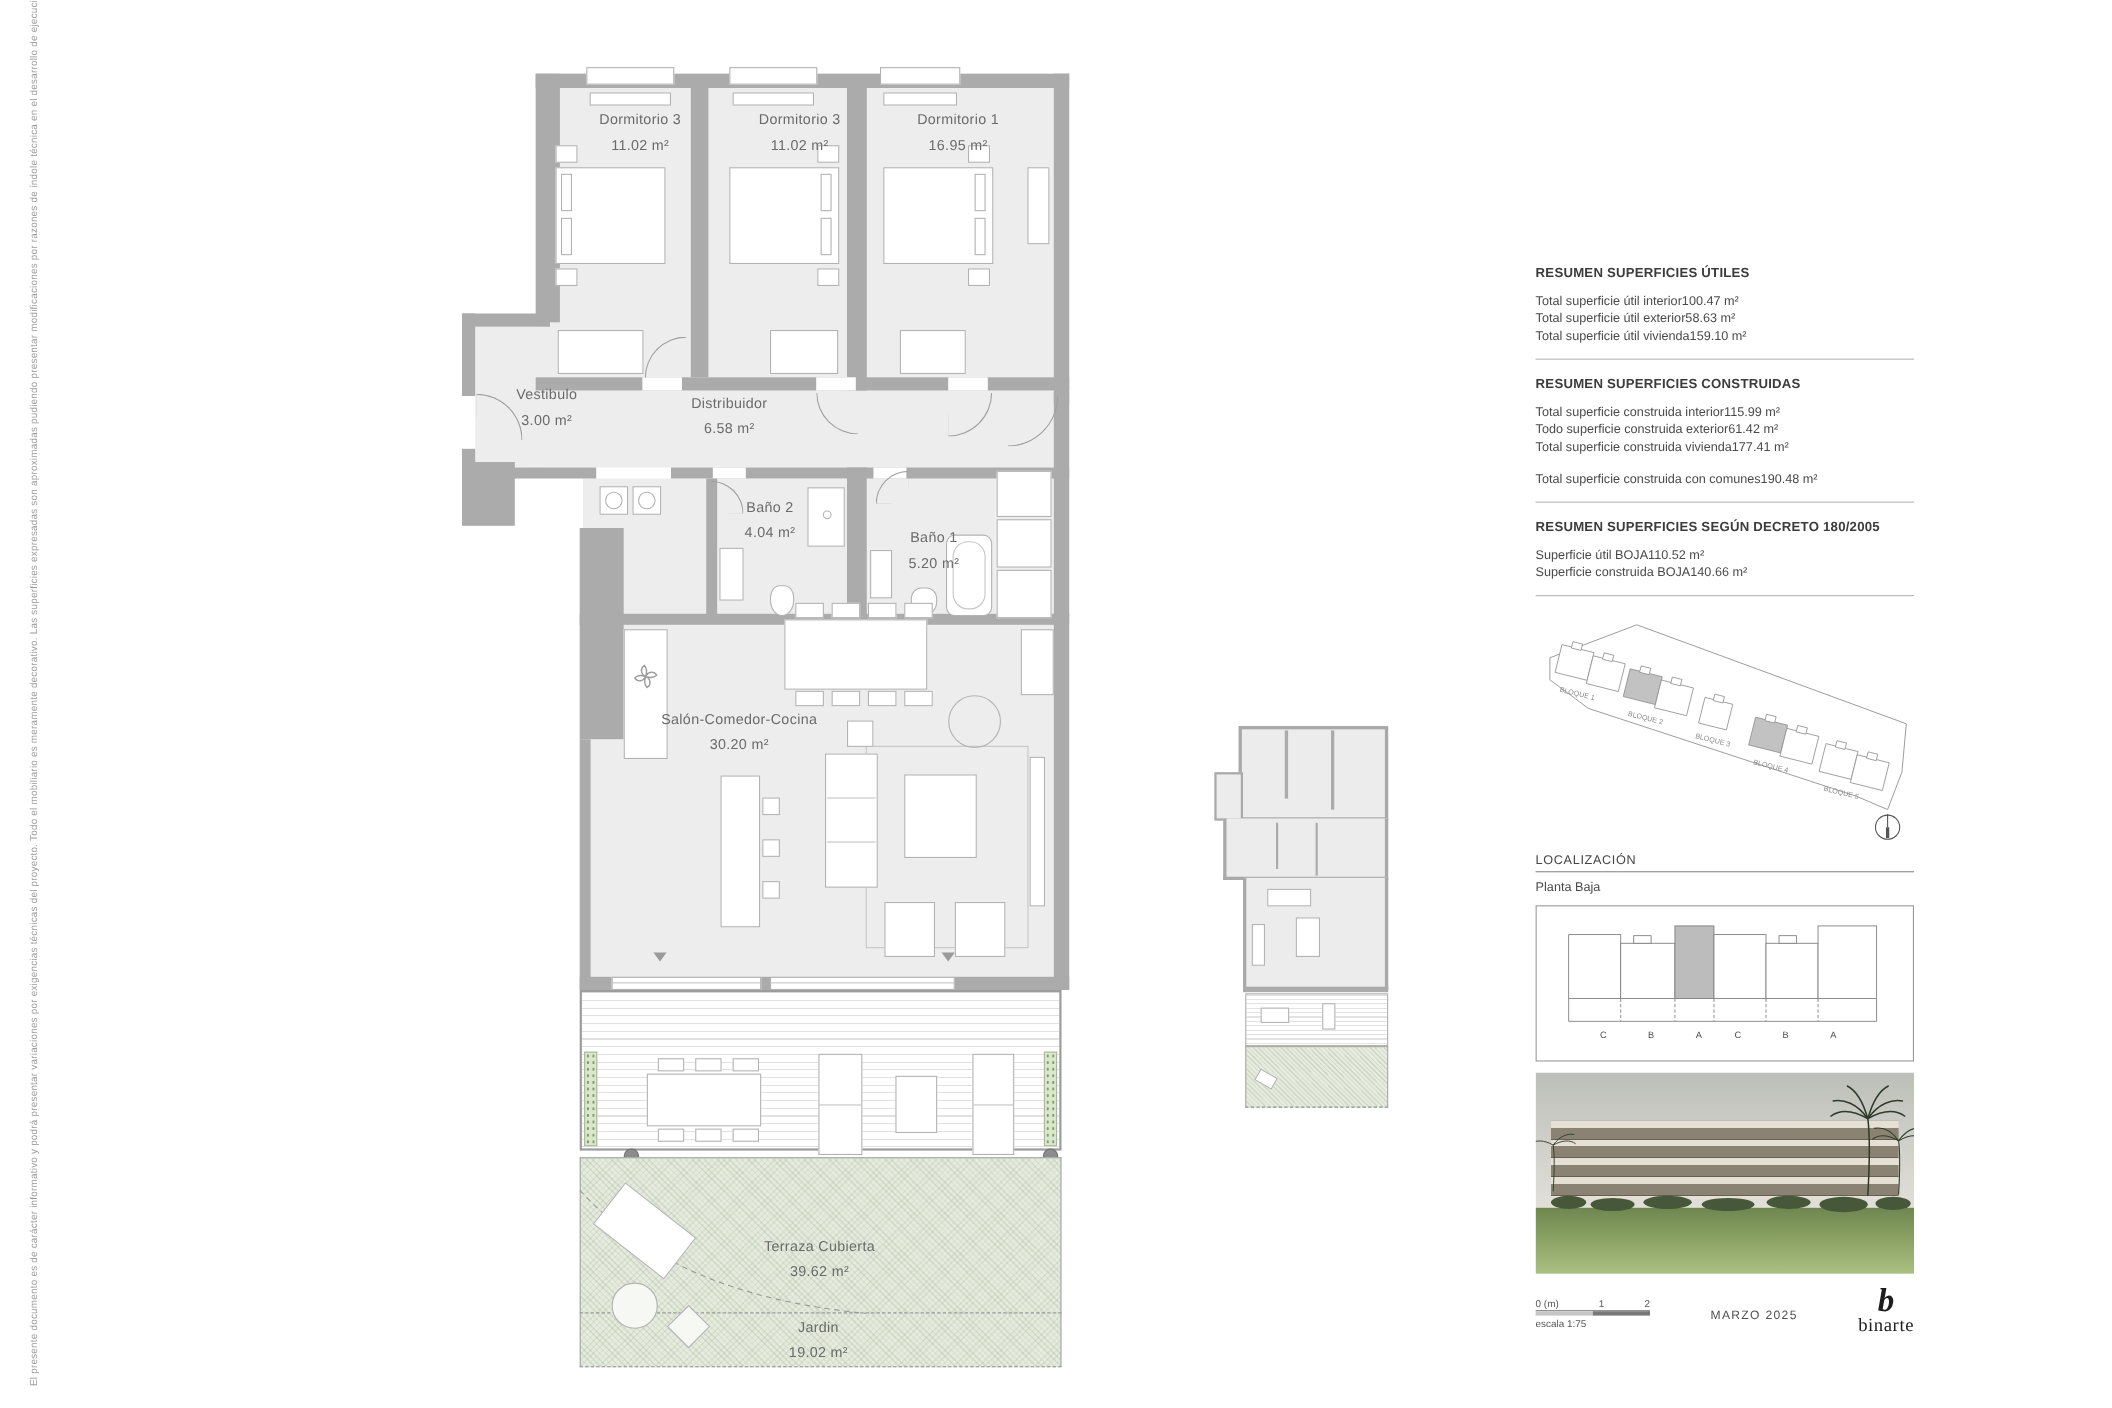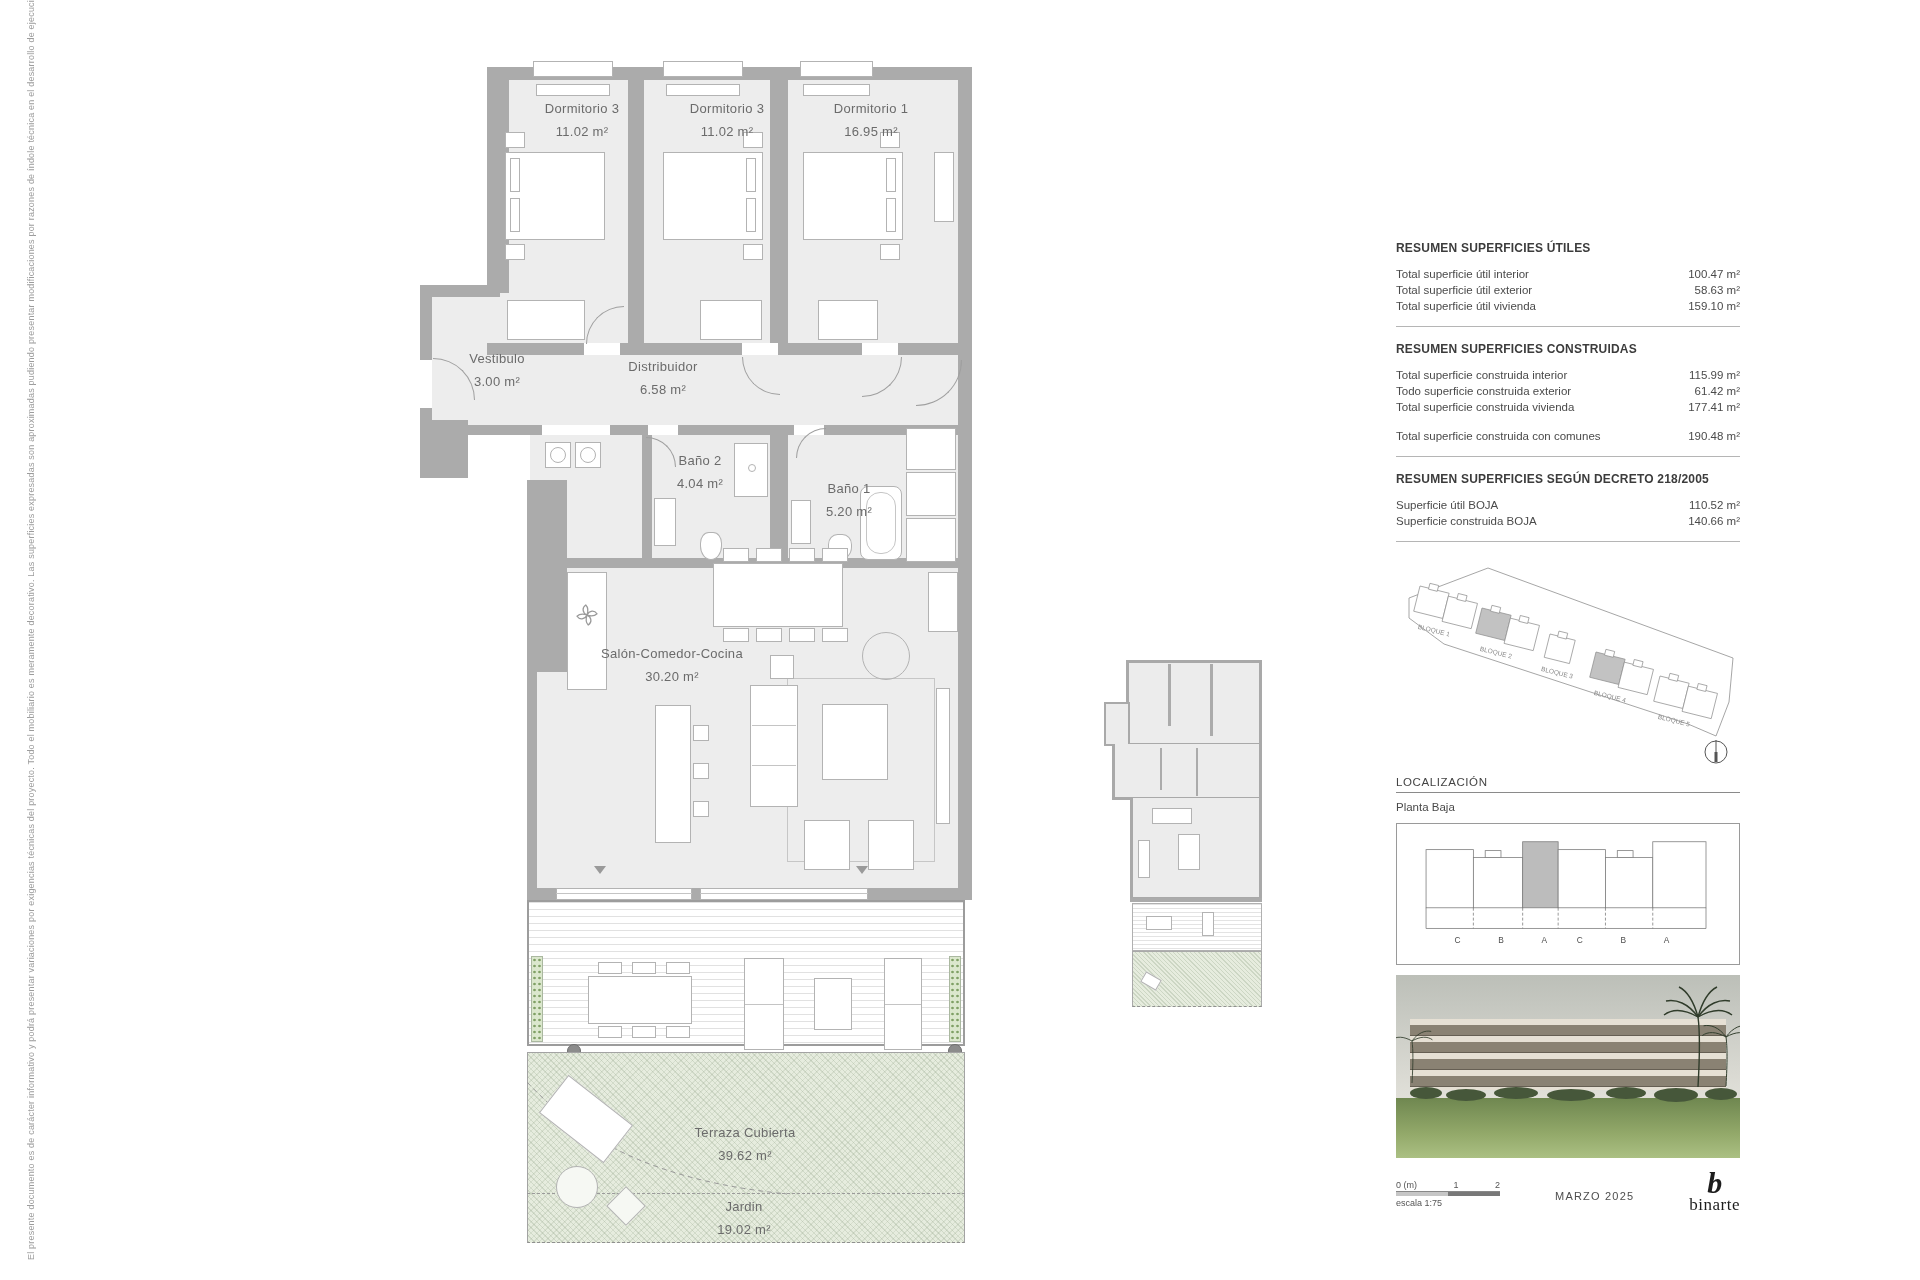--- a/index.html
+++ b/index.html
@@ -33,21 +33,21 @@
   
   .mini-room{position:absolute;background:#ececec;border:3px solid #a9a9a9;box-sizing:border-box;}
   .mini-terr{position:absolute;background:#fff;border:1px solid #b0b0b0;box-sizing:border-box;background-image:repeating-linear-gradient(180deg,#e3e3e3 0 1px,transparent 1px 4px);}
   .mini-garden{position:absolute;background-color:#e6ecde;background-image:repeating-linear-gradient(45deg,rgba(128,148,118,.25) 0 1px,transparent 1px 3px);border:1px solid #a9a9a9;border-bottom:1px dashed #909090;box-sizing:border-box;}
   
   .panel{position:absolute;left:1396px;top:226px;width:344px;color:#4a4a4a;}
   .vt-row{display:flex;justify-content:space-between;align-items:flex-end;border-bottom:1px solid #5b5b5b;padding-bottom:5px;}
   .vt{font-size:23px;color:#525252;letter-spacing:.5px;}
   .vt-type{font-size:12px;color:#4f4f4f;}
   .sec{font-size:12px;font-weight:bold;color:#3c3c3c;margin:15px 0 11px;letter-spacing:.2px;}
-  .srow{display:flex;justify-content:space-between;font-size:11.5px;color:#4a4a4a;line-height:16px;}
+  .srow{display:flex;justify-content:flex-start;font-size:11.5px;color:#4a4a4a;line-height:16px;}
   .sgap{height:13px;}
   .sep{border-bottom:1px solid #b5b5b5;margin:12px 0 0;}
   .site-svg{display:block;margin-top:10px;}
   .loc-title{font-size:11.5px;color:#444;letter-spacing:.6px;border-bottom:1px solid #8a8a8a;padding-bottom:4px;margin-top:2px;}
   .loc-floor{font-size:11.5px;color:#4a4a4a;margin-top:8px;}
   .loc-box{border:1px solid #9a9a9a;height:140px;margin-top:10px;position:relative;}
   .photo{margin-top:10px;height:183px;position:relative;overflow:hidden;}
   .sky{position:absolute;inset:0;background:linear-gradient(180deg,#bcbfb8,#e2e1da 70%);}
   .bld{position:absolute;left:4%;right:4%;top:24%;height:39%;background:repeating-linear-gradient(180deg,#e6e0d4 0 6px,#8a8273 6px 16px,#665f53 16px 17px);}
   .lawn{position:absolute;left:0;right:0;bottom:0;height:33%;background:linear-gradient(180deg,#6f8750,#93a96a 60%,#abc083);}
@@ -320,21 +320,21 @@
       <span>Total superficie construida vivienda</span>
       <span>177.41 m²</span>
     </div>
     <div class="sgap"></div>
     <div class="srow">
       <span>Total superficie construida con comunes</span>
       <span>190.48 m²</span>
     </div>
     <div class="sep"></div>
 
-    <div class="sec">RESUMEN SUPERFICIES SEGÚN DECRETO 218/2005</div>
+    <div class="sec">RESUMEN SUPERFICIES SEGÚN DECRETO 180/2005</div>
     <div class="srow">
       <span>Superficie útil BOJA</span>
       <span>110.52 m²</span>
     </div>
     <div class="srow">
       <span>Superficie construida BOJA</span>
       <span>140.66 m²</span>
     </div>
     <div class="sep"></div>
 

